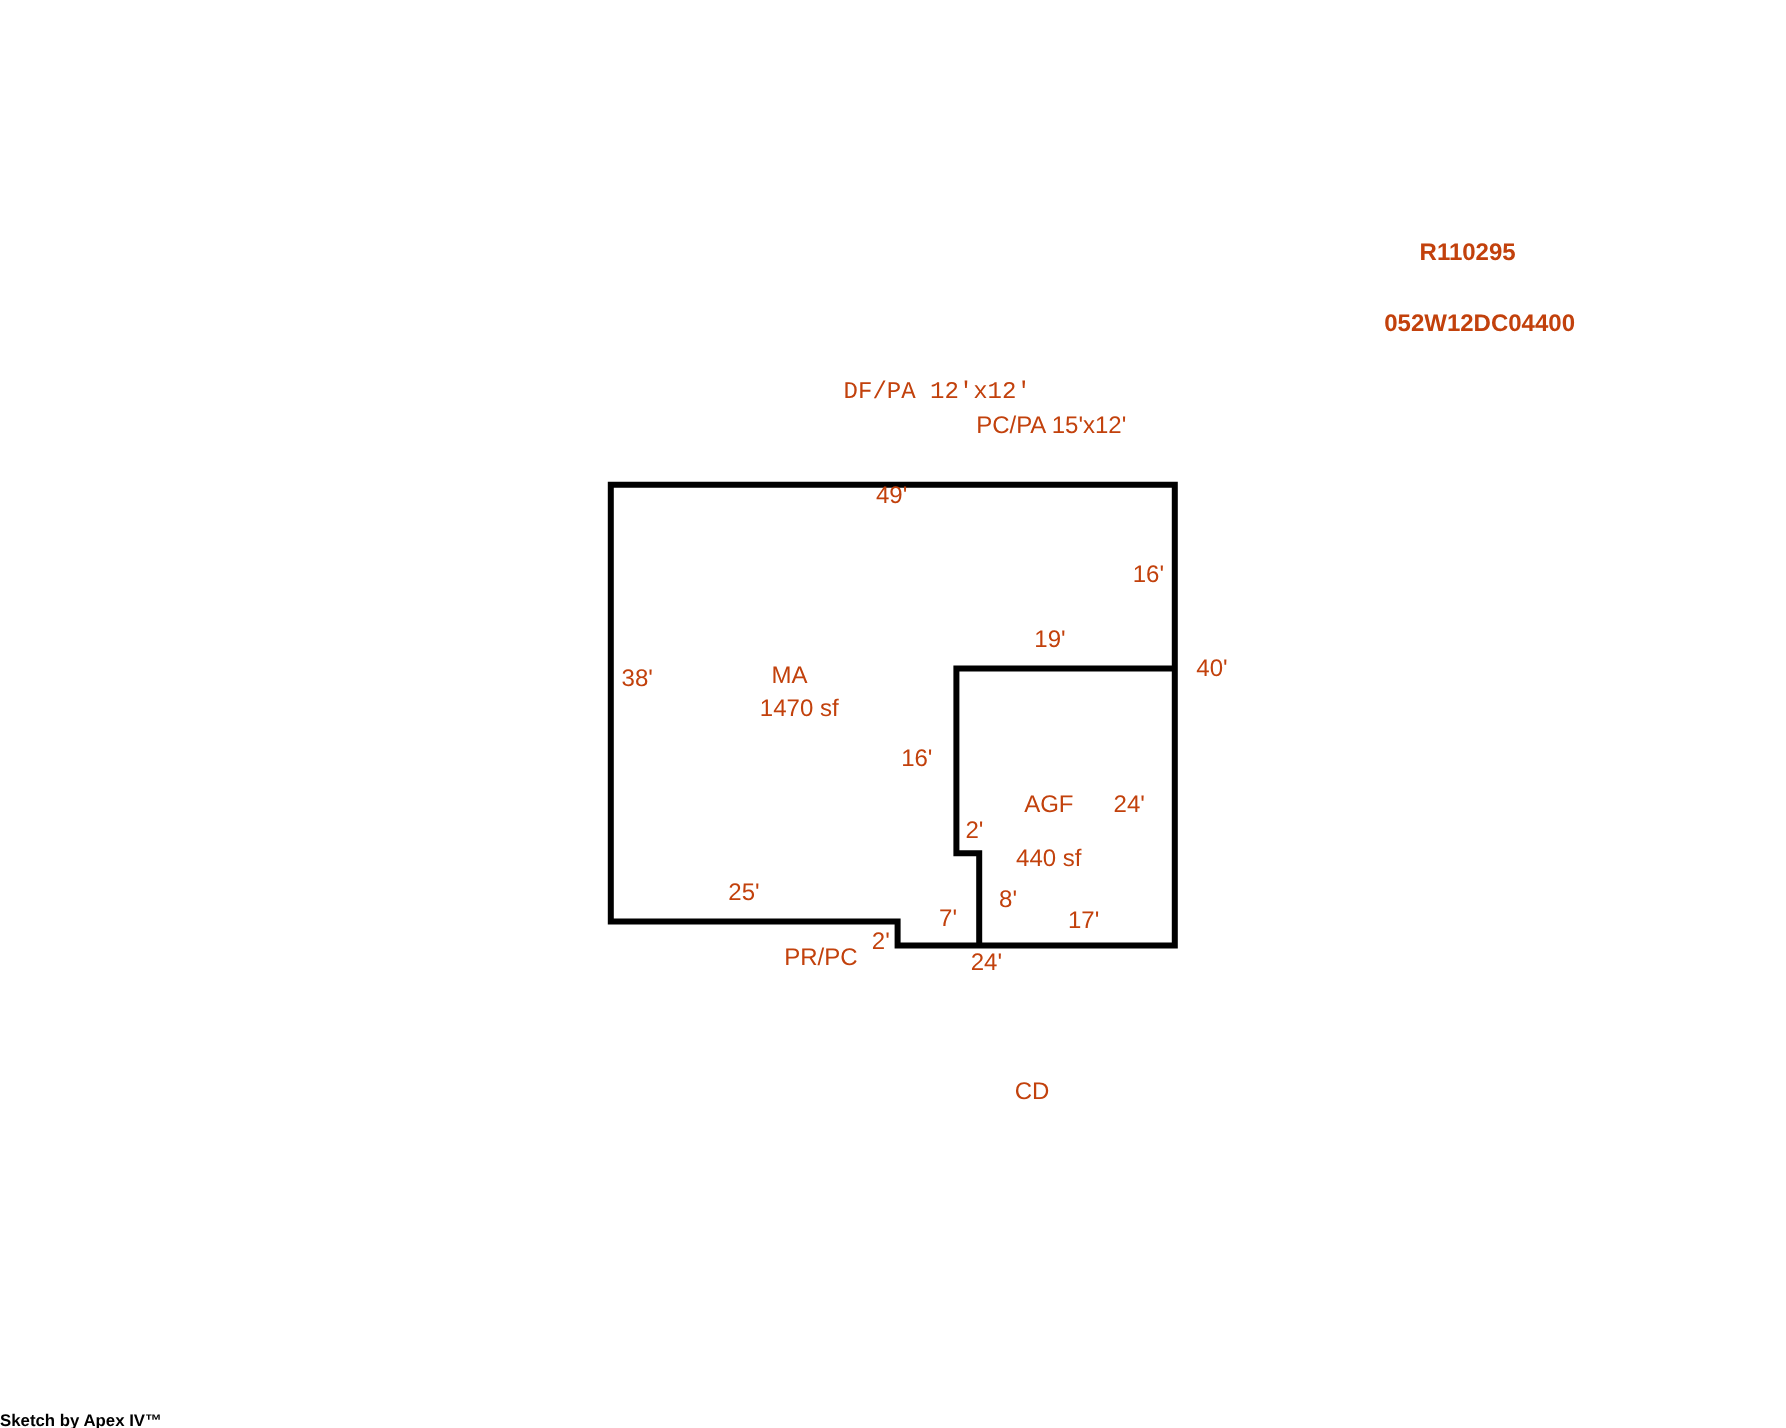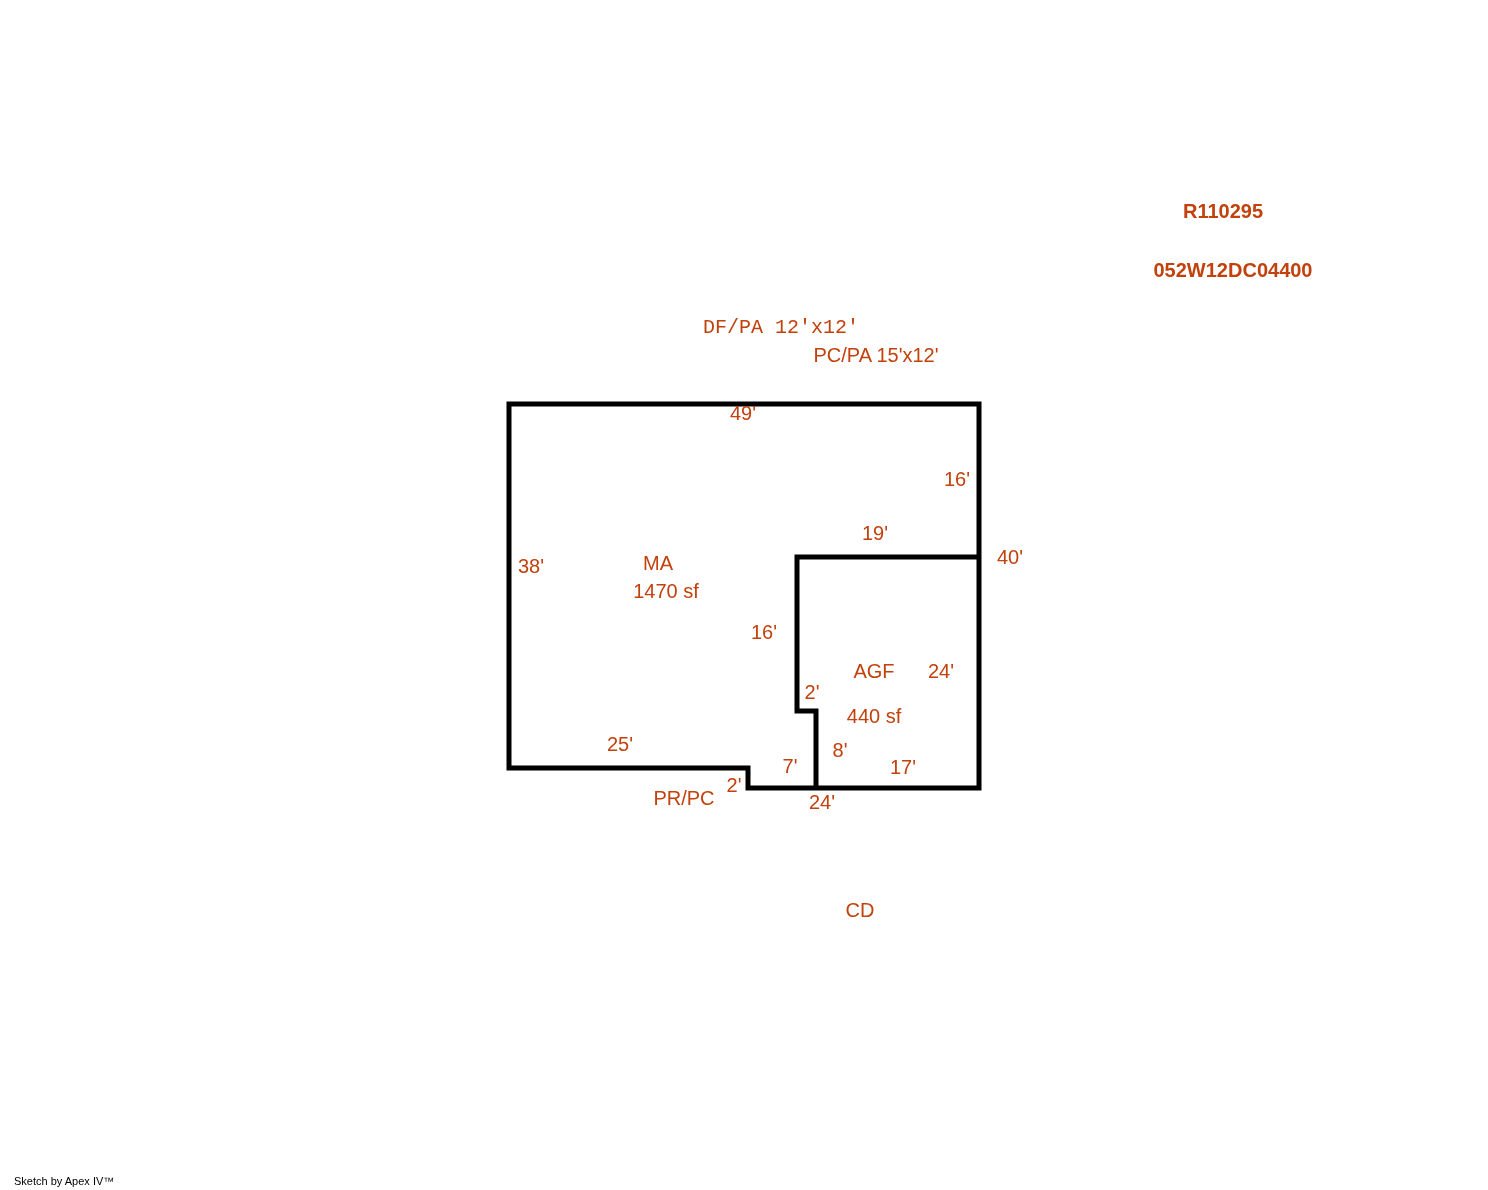--- a/index.html
+++ b/index.html
@@ -28,26 +28,27 @@
     font-size: 20px;
     line-height: 1;
     color: #c2410c;
     white-space: nowrap;
   }
   .lbl.bold {
     font-weight: bold;
   }
   .footer-credit {
     position: absolute;
-    left: 14px;
+    left: 0;
     top: 1176px;
-    font-size: 11px;
+    font-size: 14px;
     line-height: 1;
     color: #000000;
     white-space: nowrap;
+    font-weight: bold;
   }
 </style>
 </head>
 <body>
 
 <div class="page">
 
   <div class="lbl bold" style="left:1223px; top:211px;">R110295</div>
 
   <div class="lbl bold" style="left:1219px; top:270px;padding-left:28px;">052W12DC04400</div>

